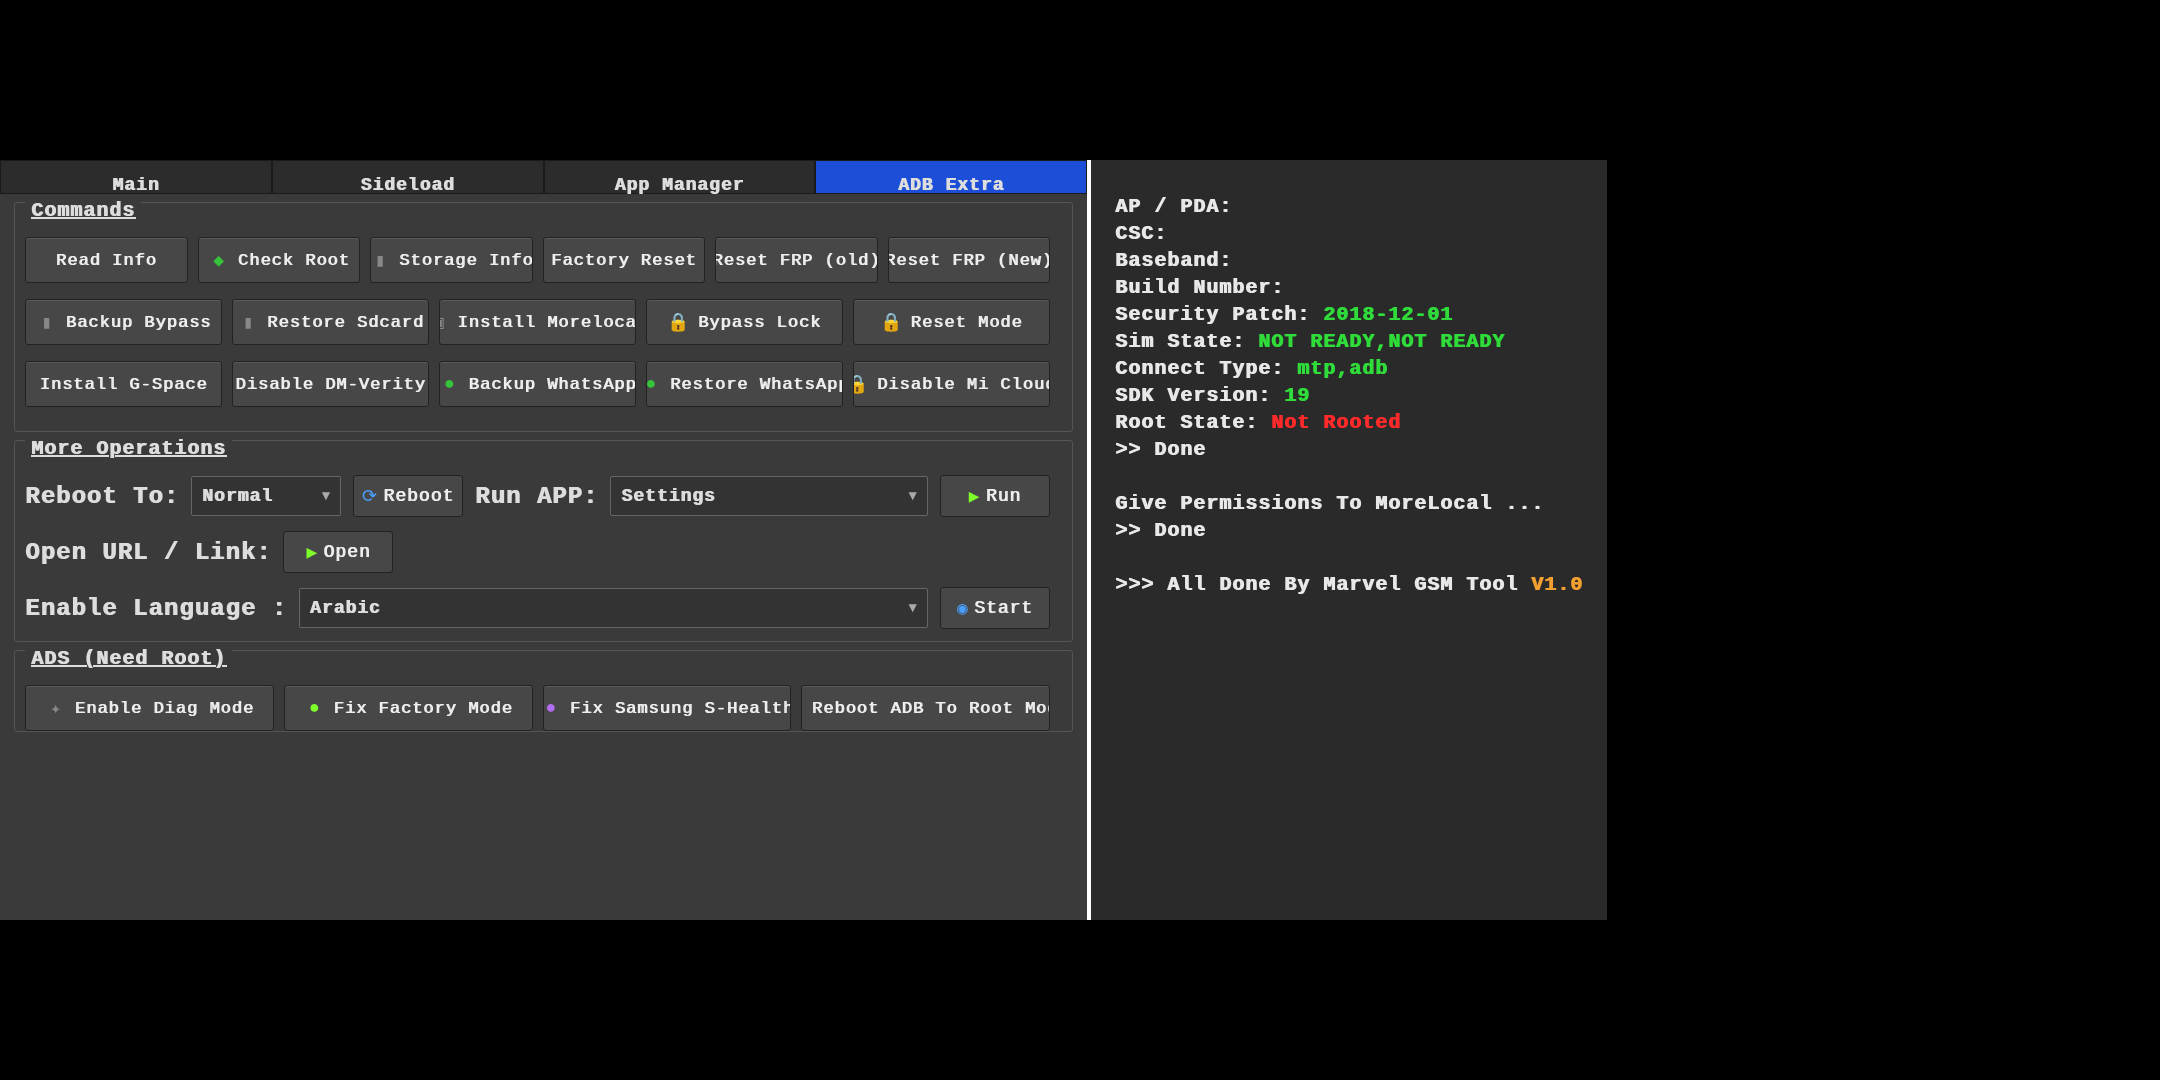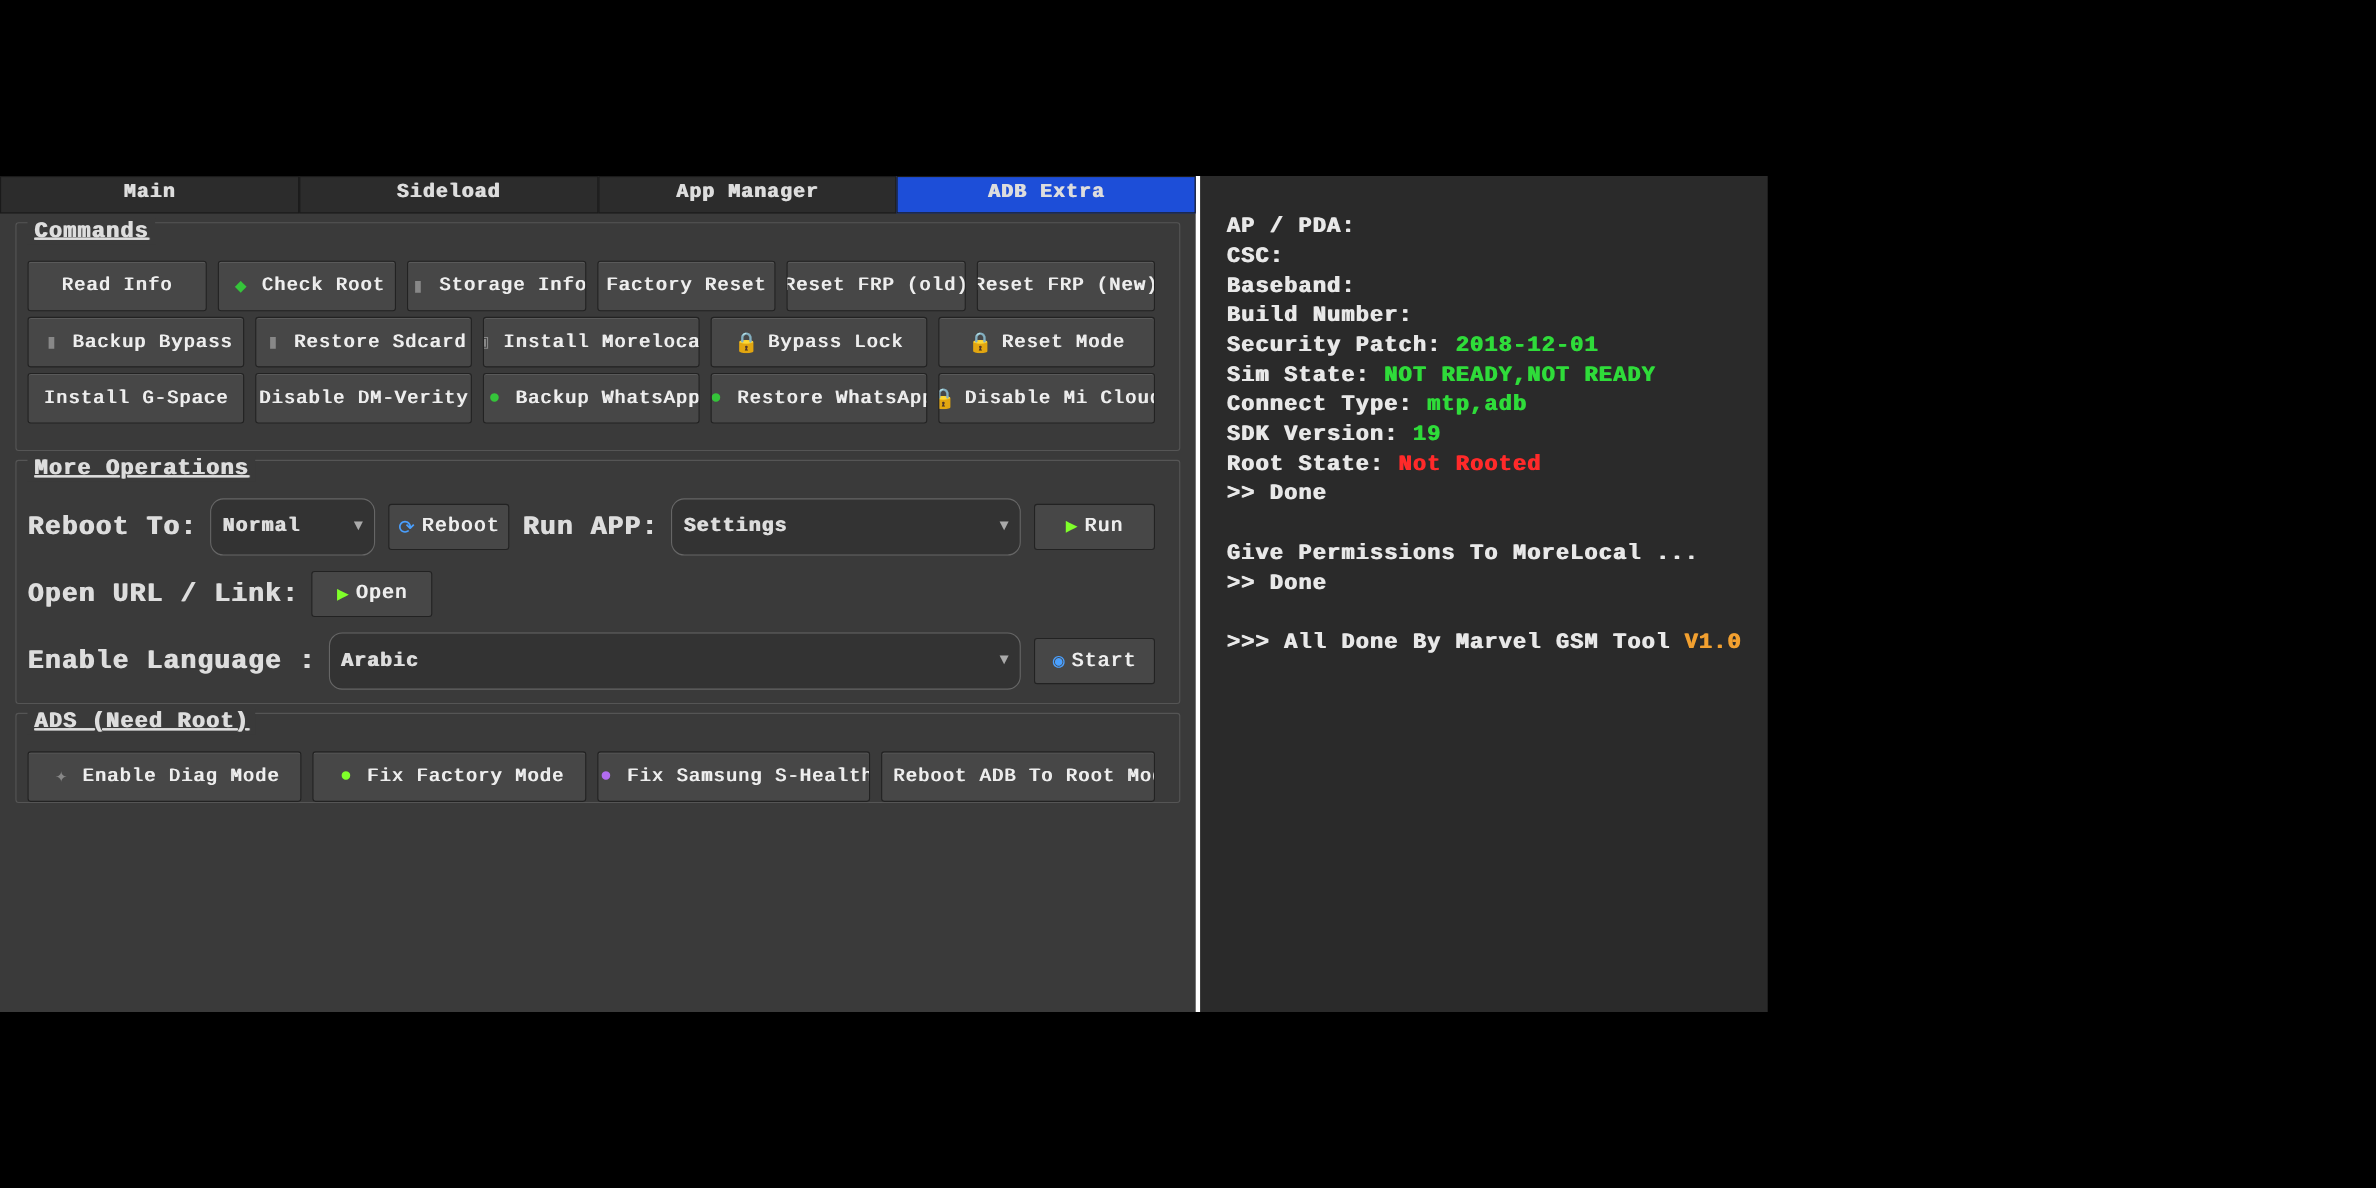--- a/index.html
+++ b/index.html
@@ -37,21 +37,21 @@
   
   .tabs {
     display: flex;
     height: 34px;
   }
   .tab {
     flex: 1;
     text-align: center;
     font-size: 18px;
     line-height: 24px;
-    padding-top: 2px;
+    padding-top: 12px;
     background: #2c2c2c;
     border: 1px solid #1a1a1a;
     cursor: pointer;
   }
   .tab.active {
     background: #1d4ed8;
   }
   
   .group {
     margin: 8px 14px 0 14px;
@@ -66,21 +66,21 @@
     left: 10px;
     top: -4px;
     background: #3a3a3a;
     padding: 0 6px;
     font-size: 20px;
     text-decoration: underline;
   }
   .btn-row {
     display: flex;
     gap: 10px;
-    margin-bottom: 5px;
+    margin-bottom: 16px;
     flex-wrap: nowrap;
   }
   .btn {
     flex: 1;
     height: 46px;
     background: #474747;
     border: 1px solid #222;
     border-radius: 3px;
     display: flex;
     align-items: center;
@@ -103,28 +103,28 @@
     display: flex;
     align-items: center;
     gap: 12px;
     margin-bottom: 14px;
   }
   .lbl {
     font-size: 24px;
     white-space: nowrap;
   }
   .select, .input {
-    height: 52px;
+    height: 40px;
     background: #333;
     border: 1px solid #666;
     color: #ddd;
     font-family: inherit;
     font-size: 18px;
     padding: 0 10px;
-    border-radius: 12px;
+    border-radius: 2px;
     position: relative;
   }
   .select {
     display: flex;
     align-items: center;
     justify-content: space-between;
     cursor: pointer;
   }
   .select .caret {
     font-size: 14px;

